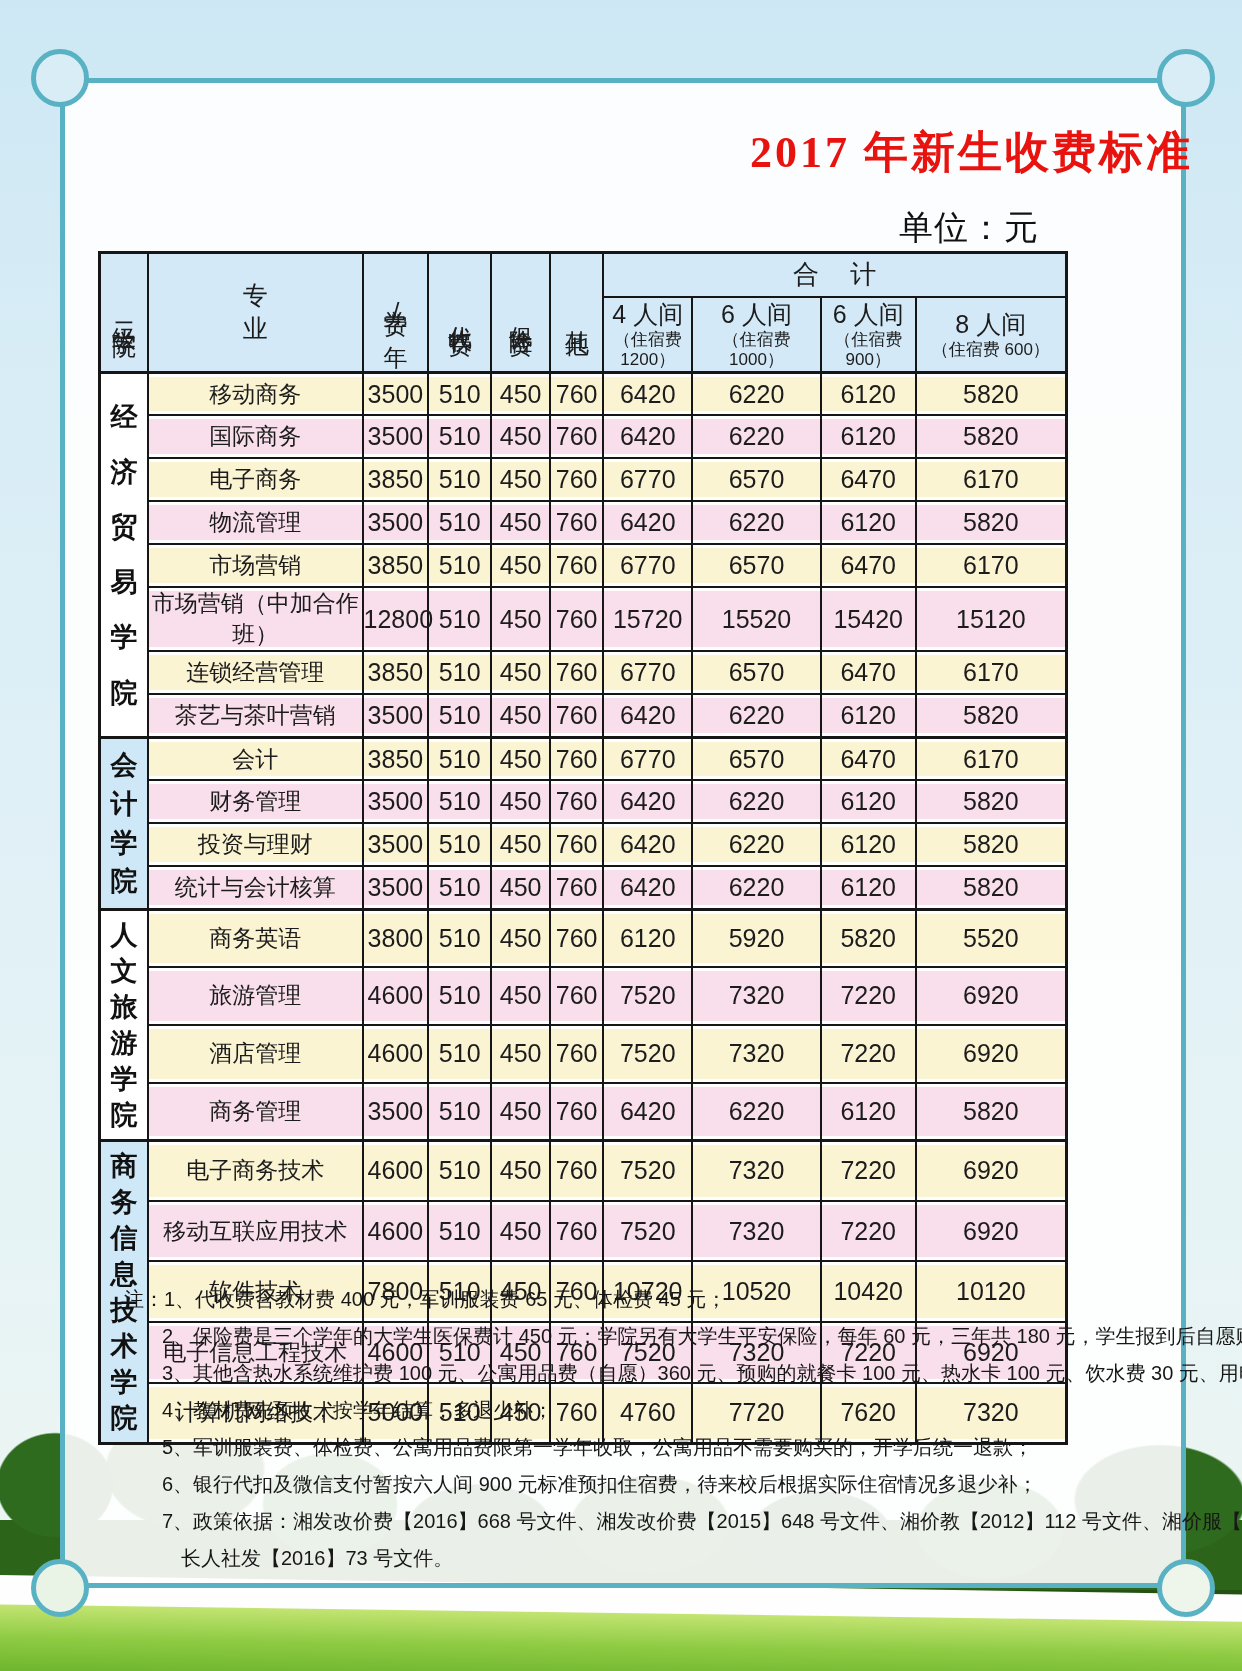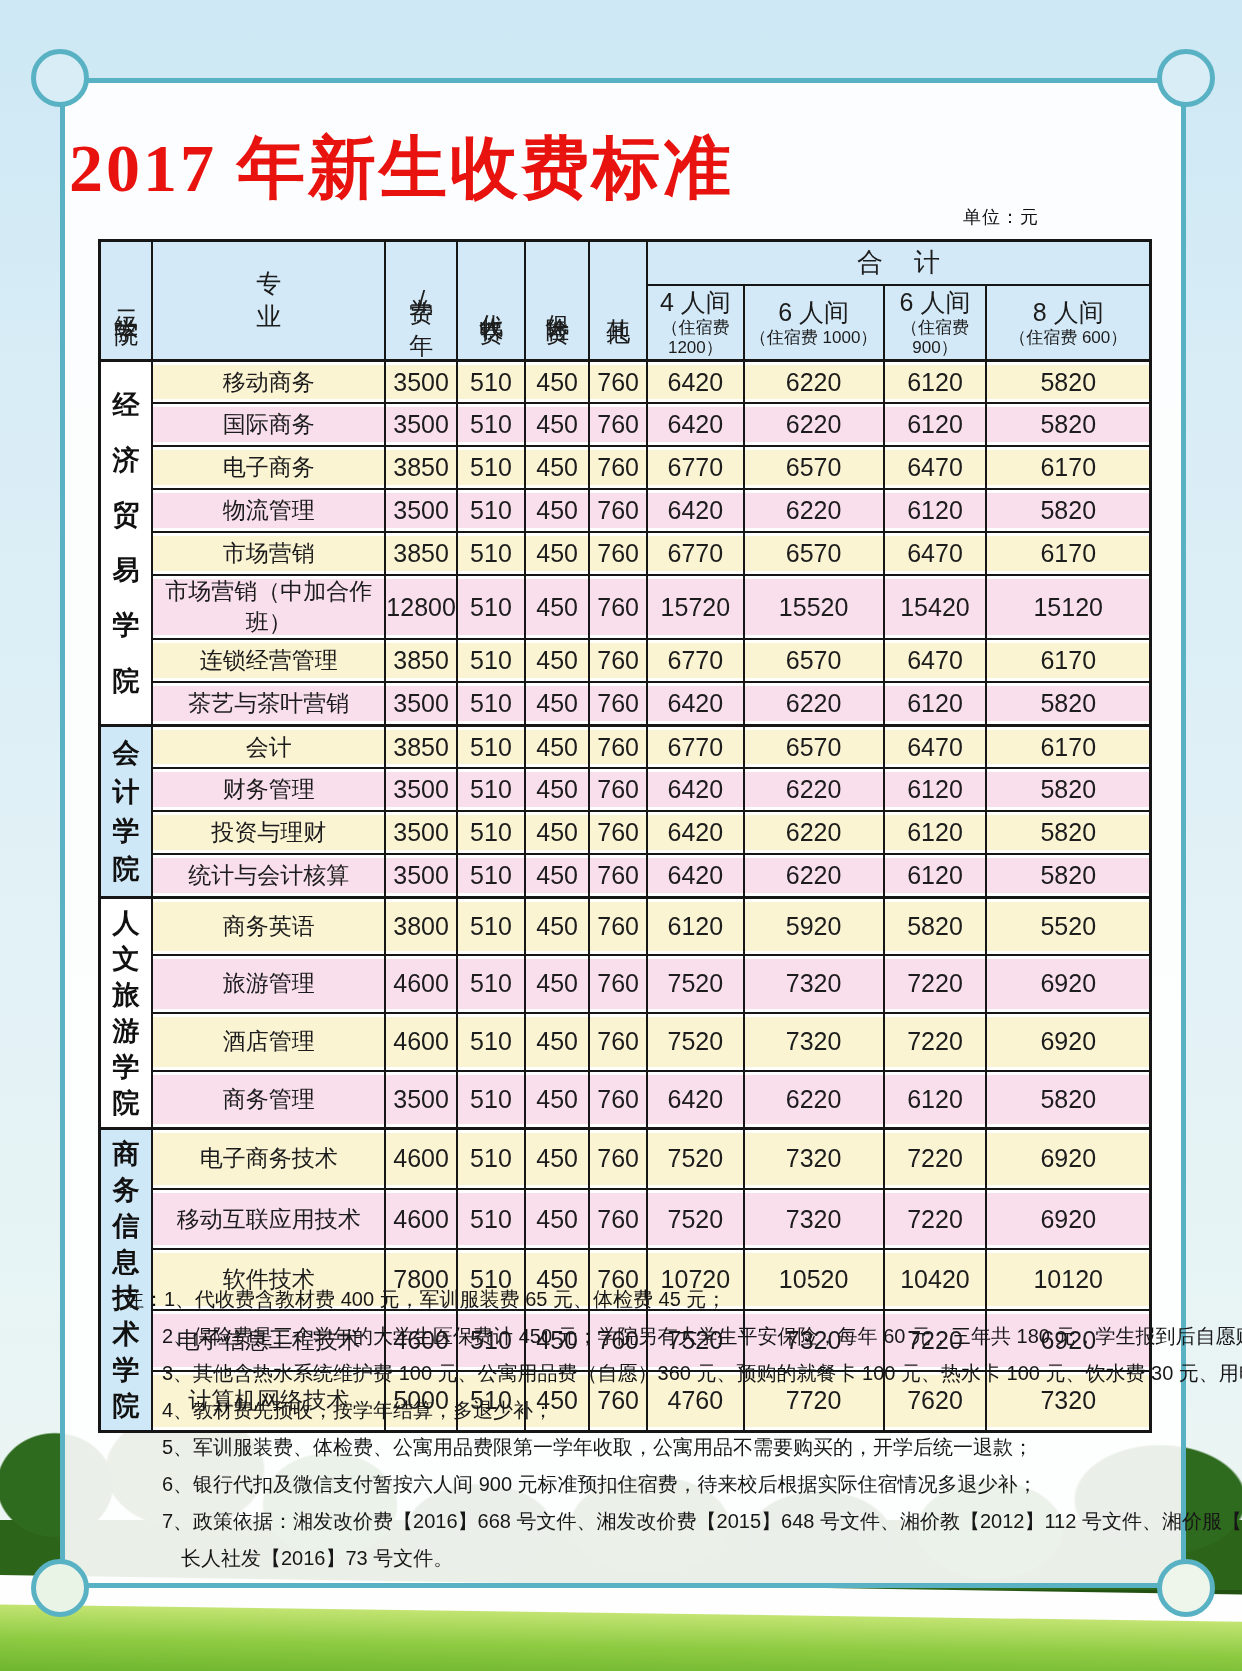--- a/index.html
+++ b/index.html
@@ -42,33 +42,33 @@
   }
   .notch {
     position:absolute; width:58px; height:58px; border-radius:50%;
     border:5px solid #58b2c4; background:#d9edf6;
   }
   .notch.tl { left:-34px; top:-34px; }
   .notch.tr { right:-34px; top:-34px; }
   .notch.bl { left:-34px; bottom:-34px; background:#e9f3e6; }
   .notch.br { right:-34px; bottom:-34px; background:#eef5ea; }
   .page-title {
-    position:absolute; left:4px; top:40px; width:100%;
-    text-align:left;
+    position:absolute; left:12px; top:40px; width:100%;
+    text-align:right;
     font-family:"Liberation Serif","DejaVu Serif",serif;
-    font-weight:bold; font-size:68px; letter-spacing:3px;
+    font-weight:bold; font-size:44px; letter-spacing:3px;
     color:#e8130f;
   }
   .unit {
     position:absolute; top:122px; right:142px;
-    font-size:18px; color:#111; letter-spacing:1px;
+    font-size:34px; color:#111; letter-spacing:1px;
   }
   
   table.fees {
-    position:absolute; left:33px; top:156px; width:1054px;
+    position:absolute; left:33px; top:168px; width:970px;
     border-collapse:collapse; table-layout:fixed;
     border:3px solid #161616;
     background:#fff;
   }
   col.c0{width:5.0%} col.c1{width:22.2%} col.c2{width:6.8%} col.c3{width:6.5%}
   col.c4{width:6.1%} col.c5{width:5.5%} col.c6{width:9.2%} col.c7{width:13.3%}
   col.c8{width:9.8%} col.c9{width:15.6%}
   th, td { border:2px solid #161616; text-align:center; vertical-align:middle; color:#1c1c1c; }
   thead th { background:#d3e9f7; font-weight:normal; }
   thead tr.h1 th { height:44px; }

